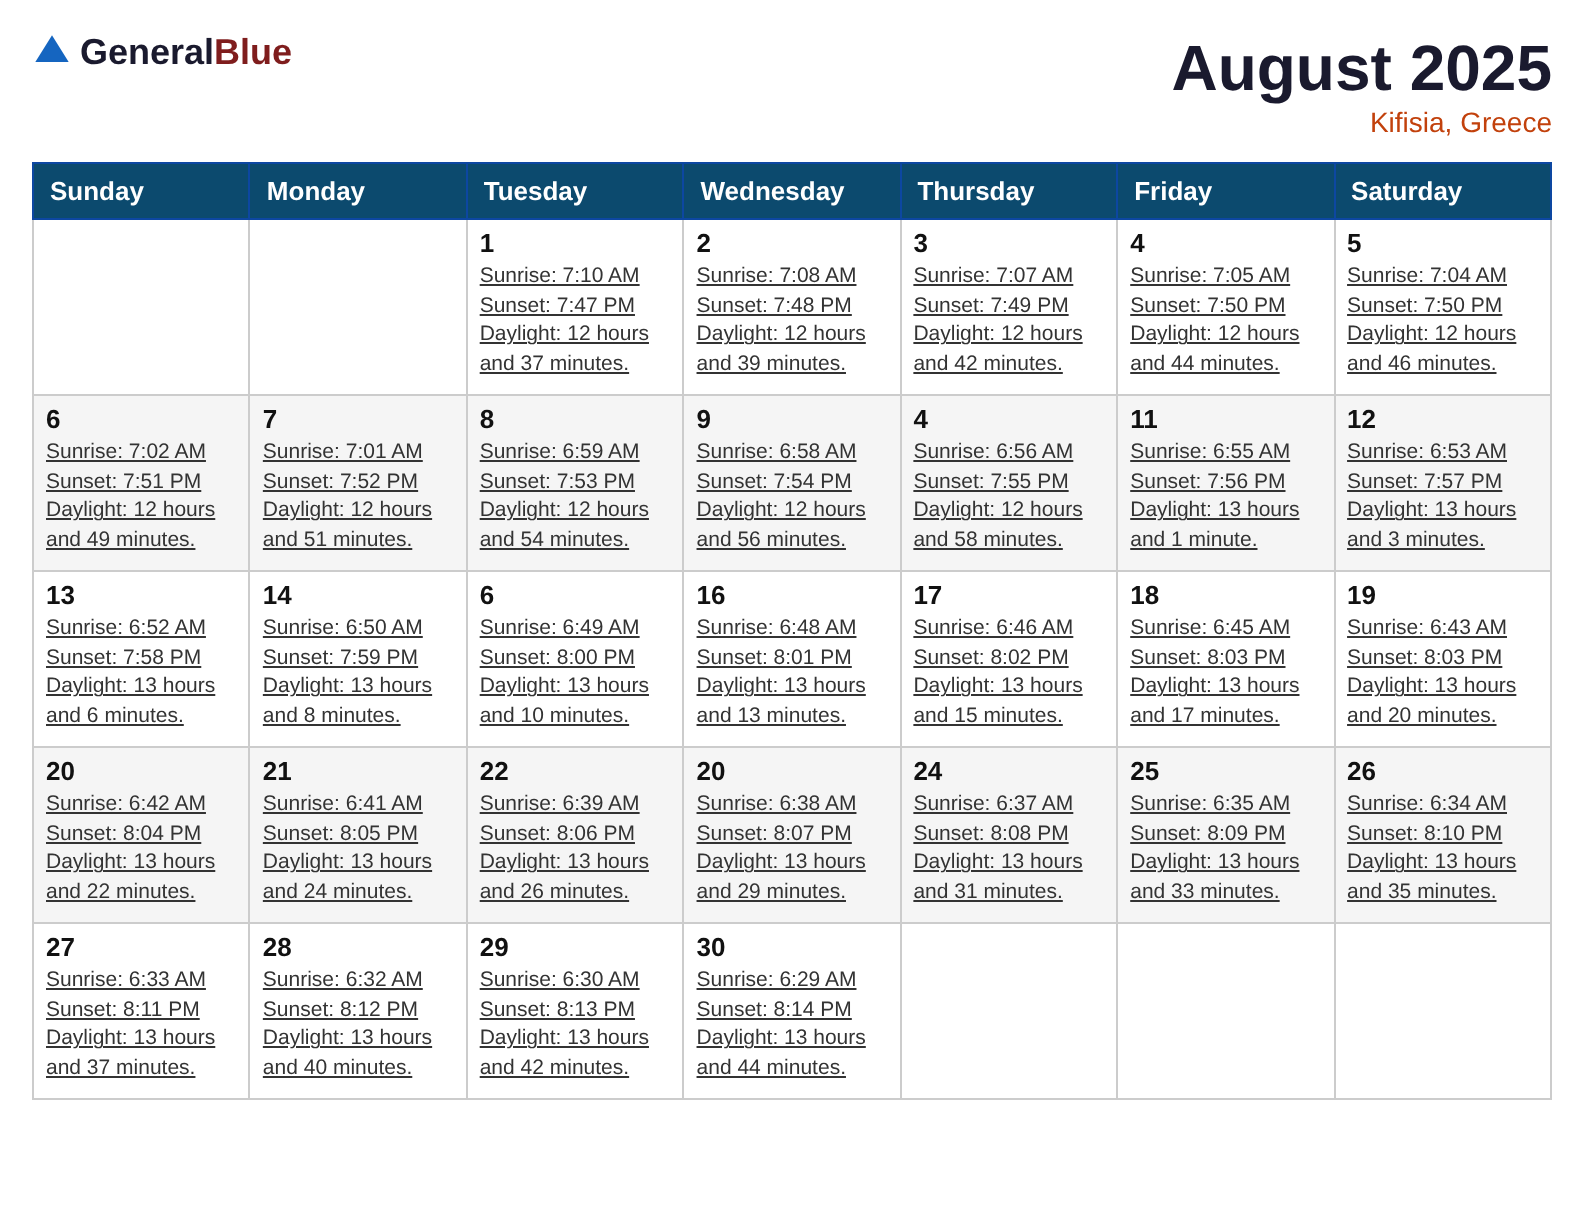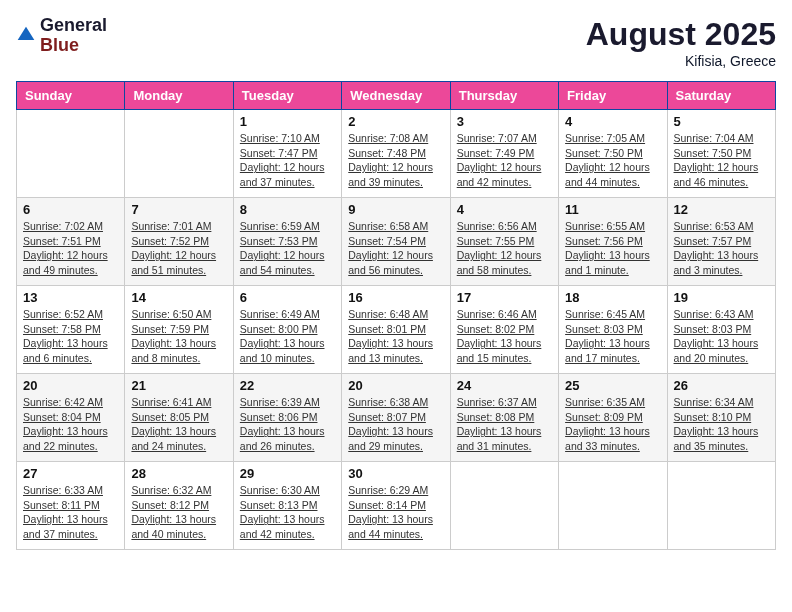--- a/index.html
+++ b/index.html
@@ -16,47 +16,47 @@
       align-items: flex-start;
       margin-bottom: 12px;
     }
     .logo {
       display: flex;
       align-items: center;
       gap: 4px;
     }
     .logo-text {
       display: flex;
-      flex-direction: column;
+      flex-direction: row;
       line-height: 1.1;
     }
     .logo-icon {
       width: 20px;
       height: 20px;
       margin-bottom: 2px;
     }
     .title-block {
       text-align: right;
     }
     .month-title {
       font-size: 32px;
       font-weight: bold;
       color: #1a1a2e;
     }
     .location {
       font-size: 14px;
-      color: #0f172a;
+      color: #c2410c;
     }
     .calendar {
       width: 100%;
       border-collapse: collapse;
       border: 1px solid #ccc;
     }
     .calendar th {
-      background-color: #ec4899;
+      background-color: #0c4a6e;
       color: white;
       text-align: left;
       padding: 6px 8px;
       font-size: 13px;
       font-weight: bold;
       border: 1px solid #0d47a1;
     }
     .calendar td {
       vertical-align: top;
       padding: 4px 6px;

